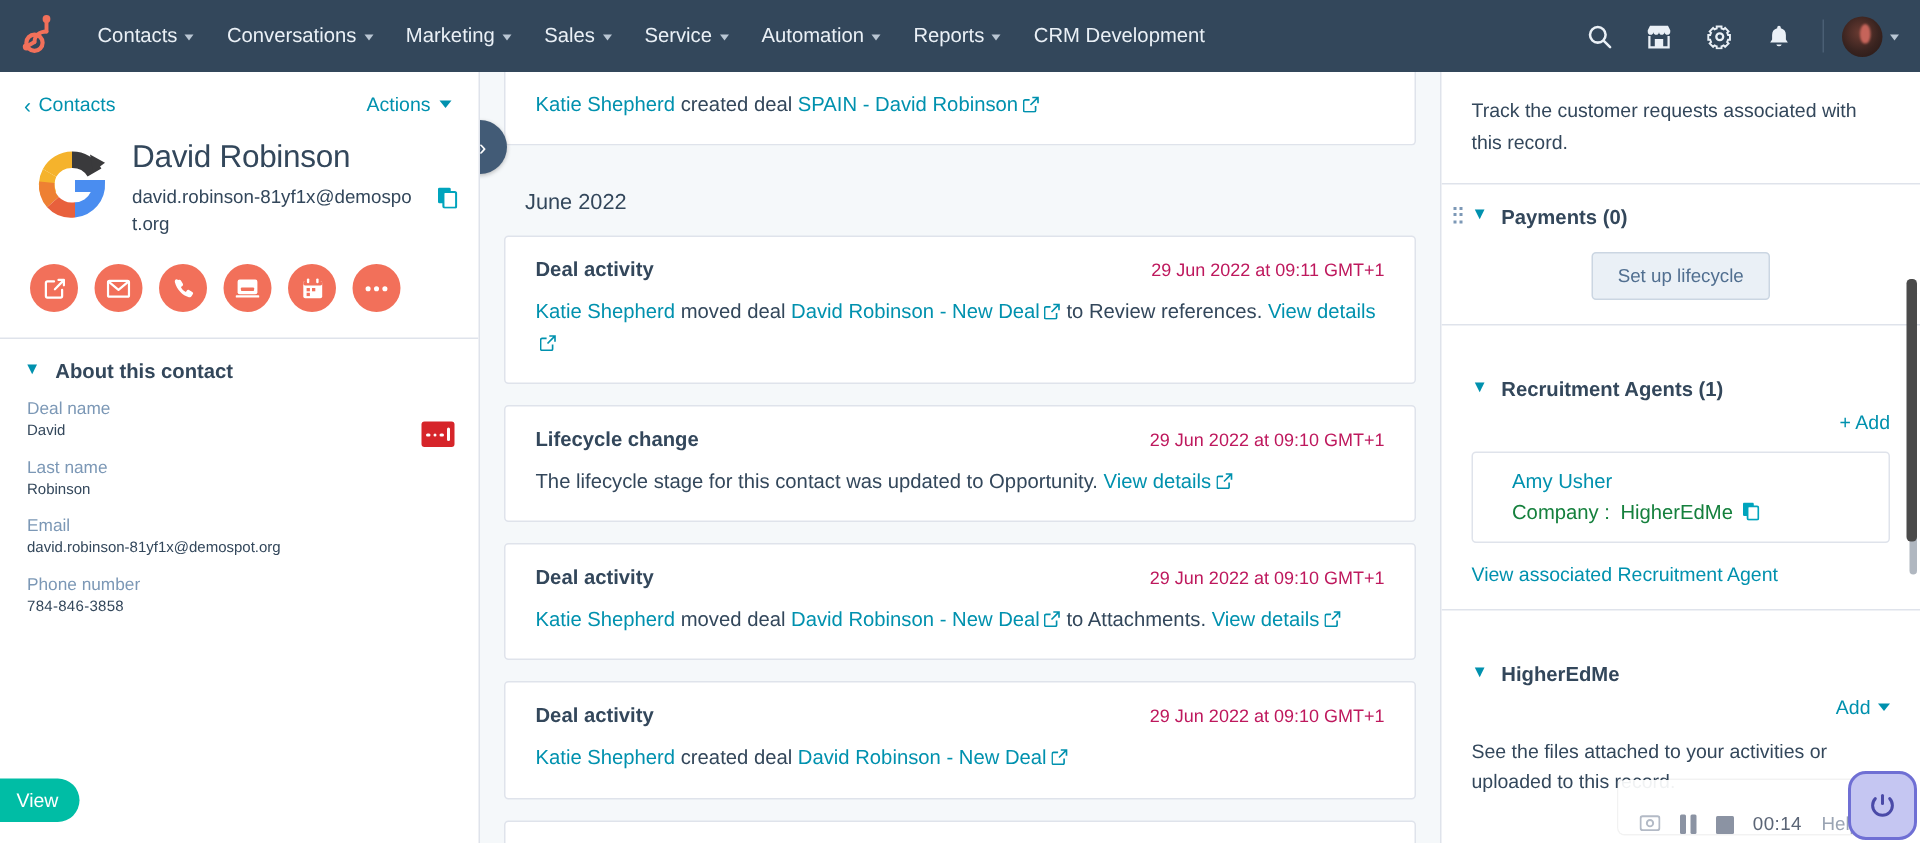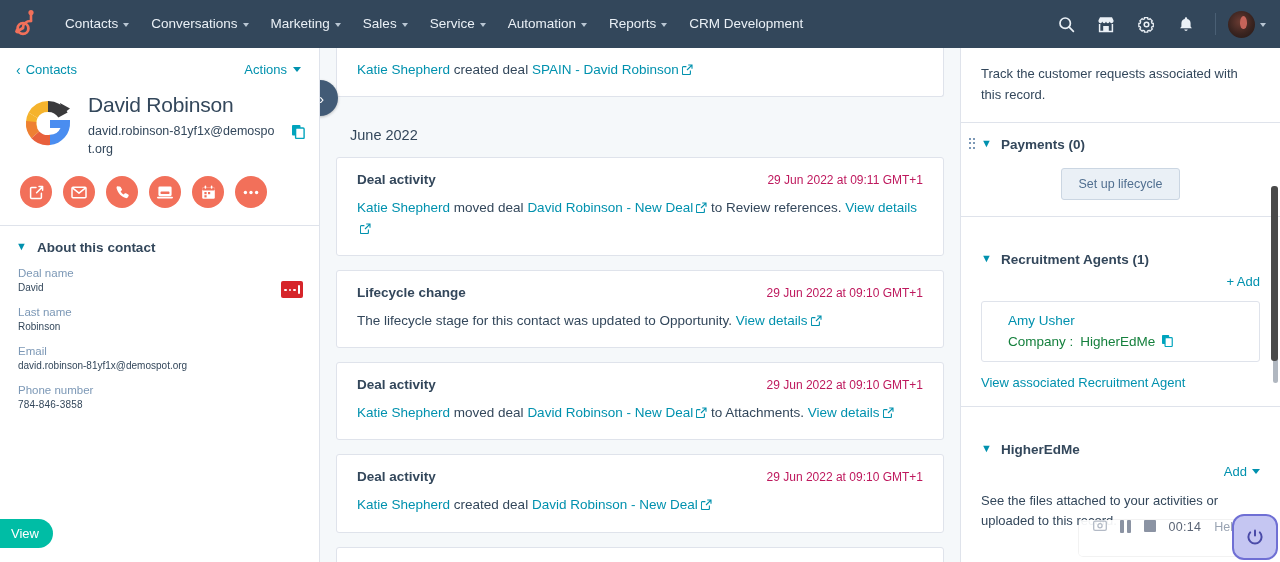--- a/index.html
+++ b/index.html
@@ -205,21 +205,21 @@
   .view-assoc { color: #0091ae; font-size: 13px; cursor: pointer; }
 
   
   .sbar { position: absolute; background: #4a4a4a; border-radius: 3px; z-index: 25; cursor: pointer; }
   .sbar.light { background: #b0b7c0; }
 
   
   .recorder {
     position: absolute; right: 6px; bottom: 6px;
     height: 36px; background: rgba(255,255,255,0.93);
-    border-radius: 4px; display: flex; align-items: flex-start;
+    border-radius: 4px; display: flex; align-items: flex-end;
     gap: 13px; padding: 0 34px 0 14px; z-index: 60;
     box-shadow: 0 0 0 1px rgba(0,0,0,0.05);
   }
   .rec-icon { color: #9aa4b3; display: flex; align-items: center; cursor: pointer; opacity: 0.75; }
   .rec-pause { display: flex; gap: 3px; cursor: pointer; }
   .rec-pause i { width: 4px; height: 13px; background: #8b93a3; display: block; border-radius: 1px; }
   .rec-stop { width: 12px; height: 12px; background: #8b93a3; border-radius: 1px; cursor: pointer; }
   .rec-time { font-size: 12.5px; color: #5b6576; letter-spacing: 0.3px; }
   .rec-help { font-size: 12.5px; color: #9aa4b3; }
   .rec-restart {

